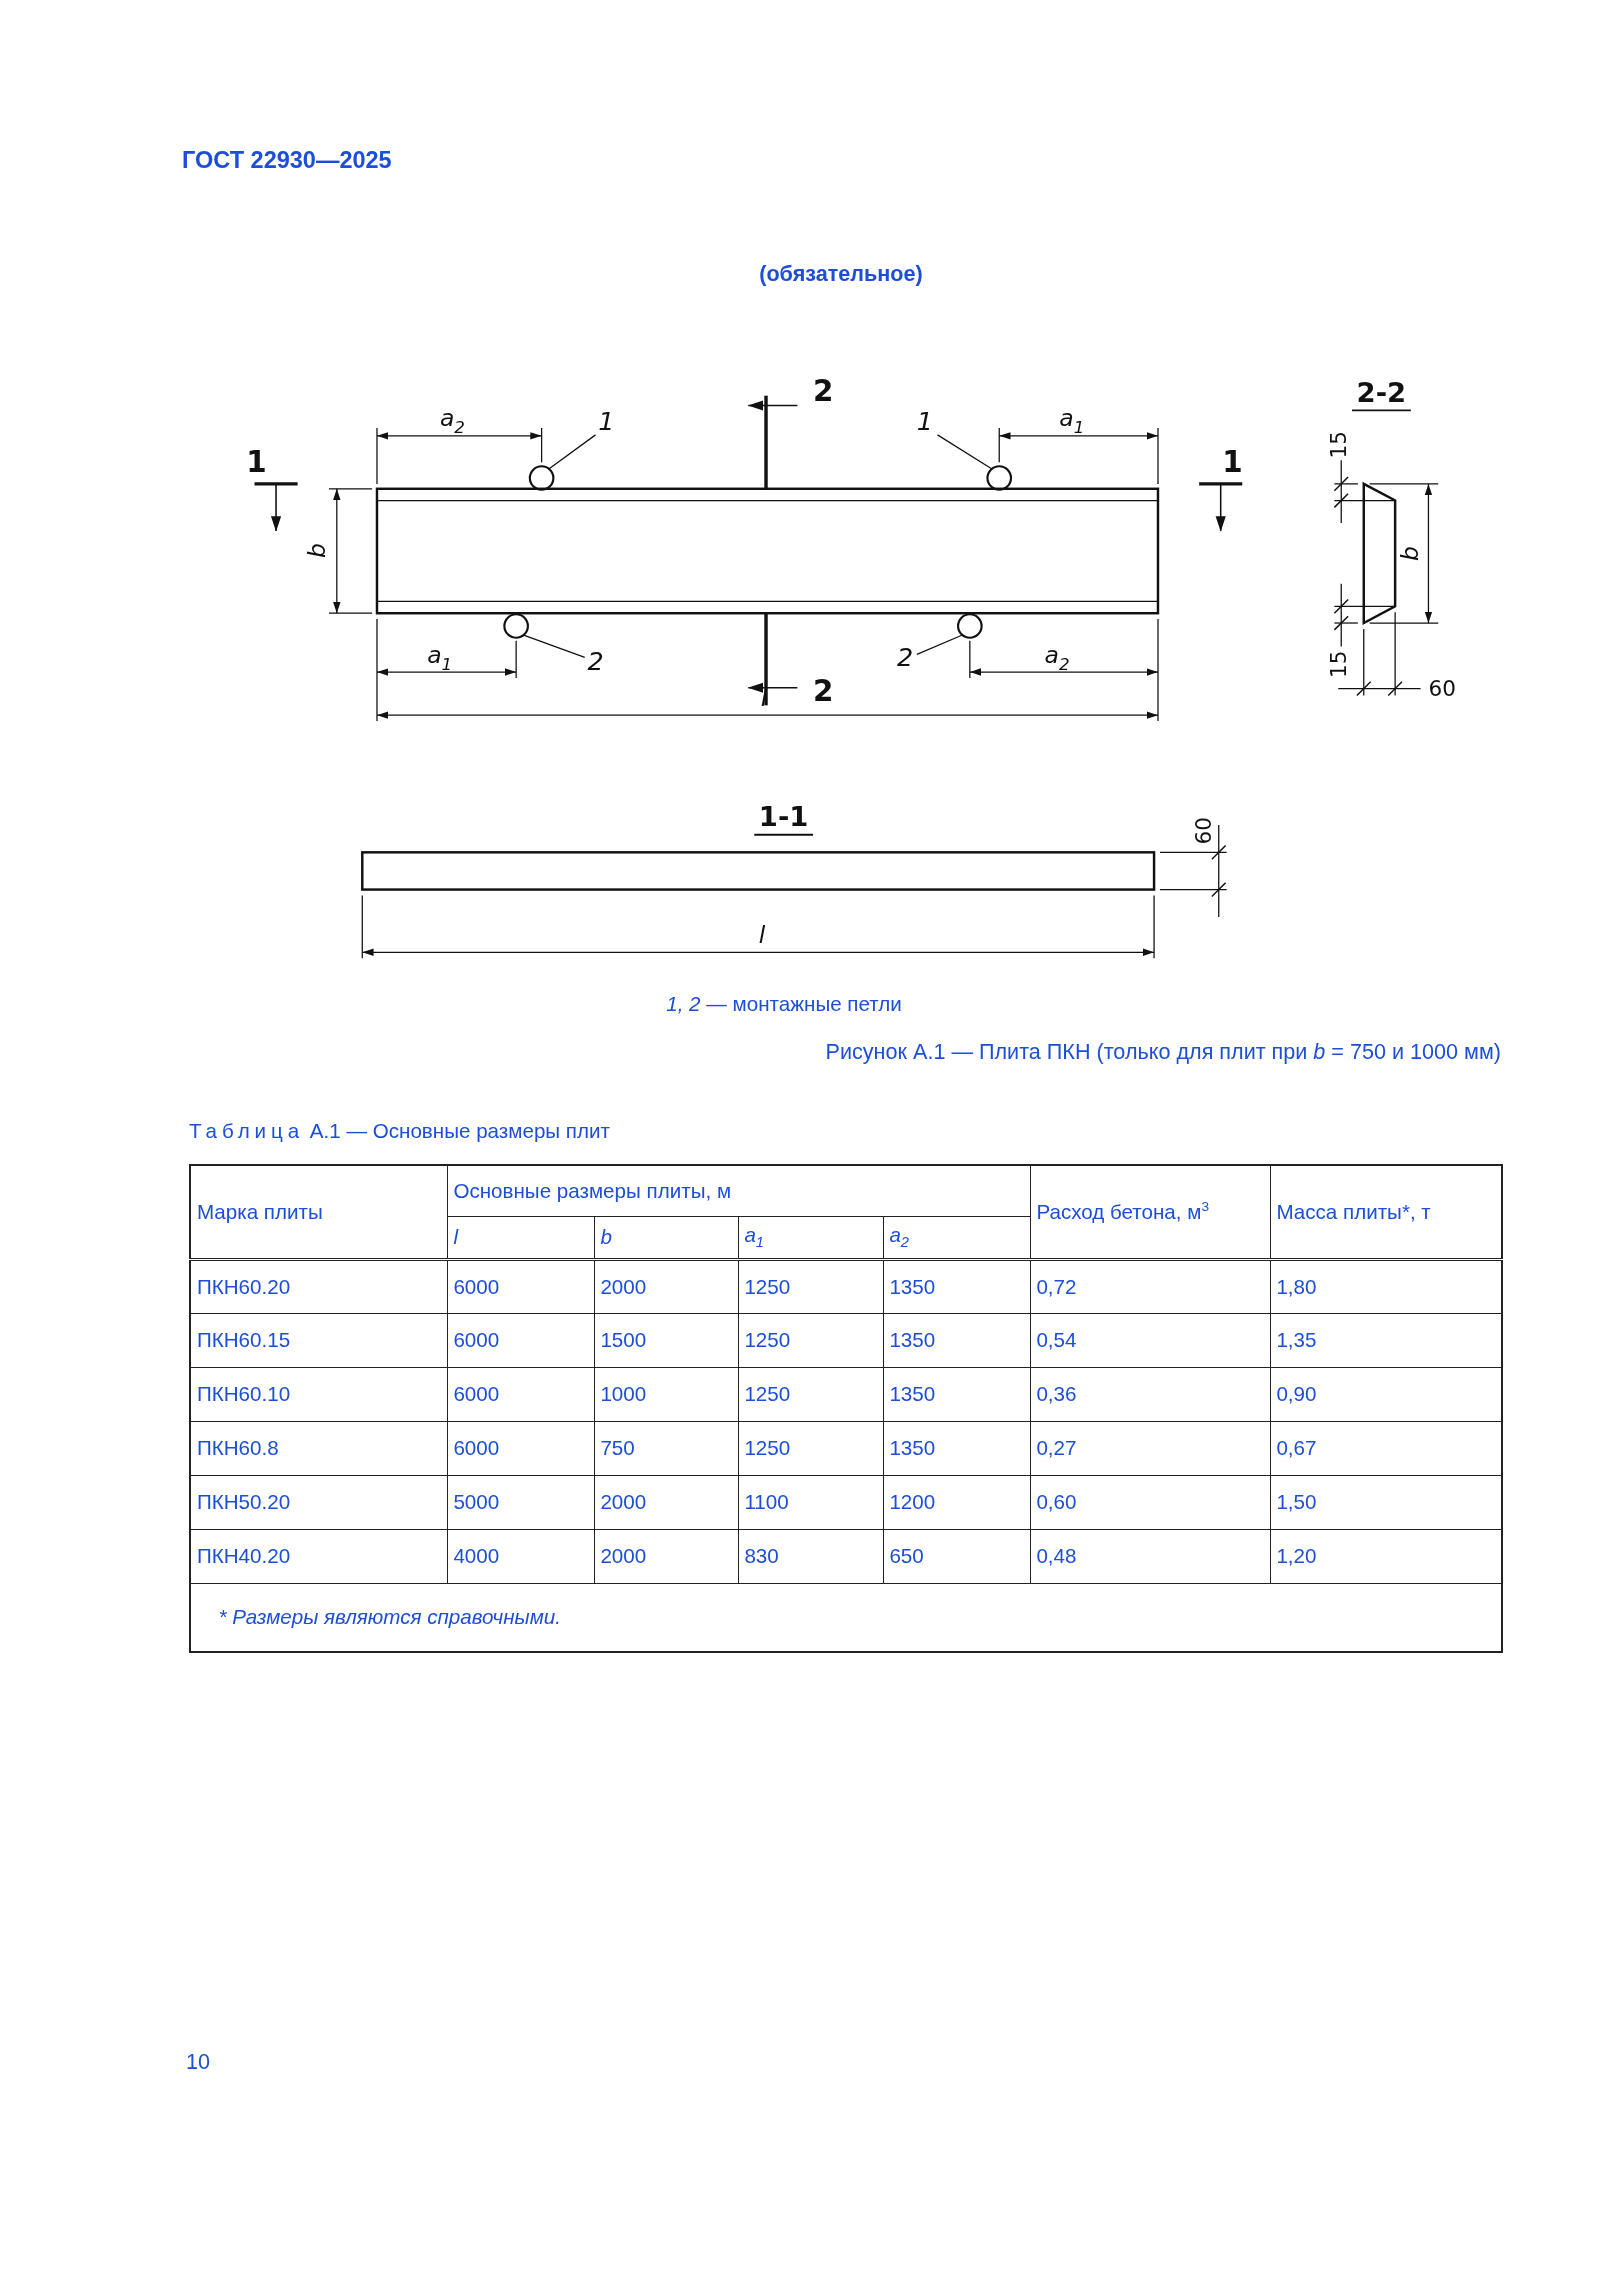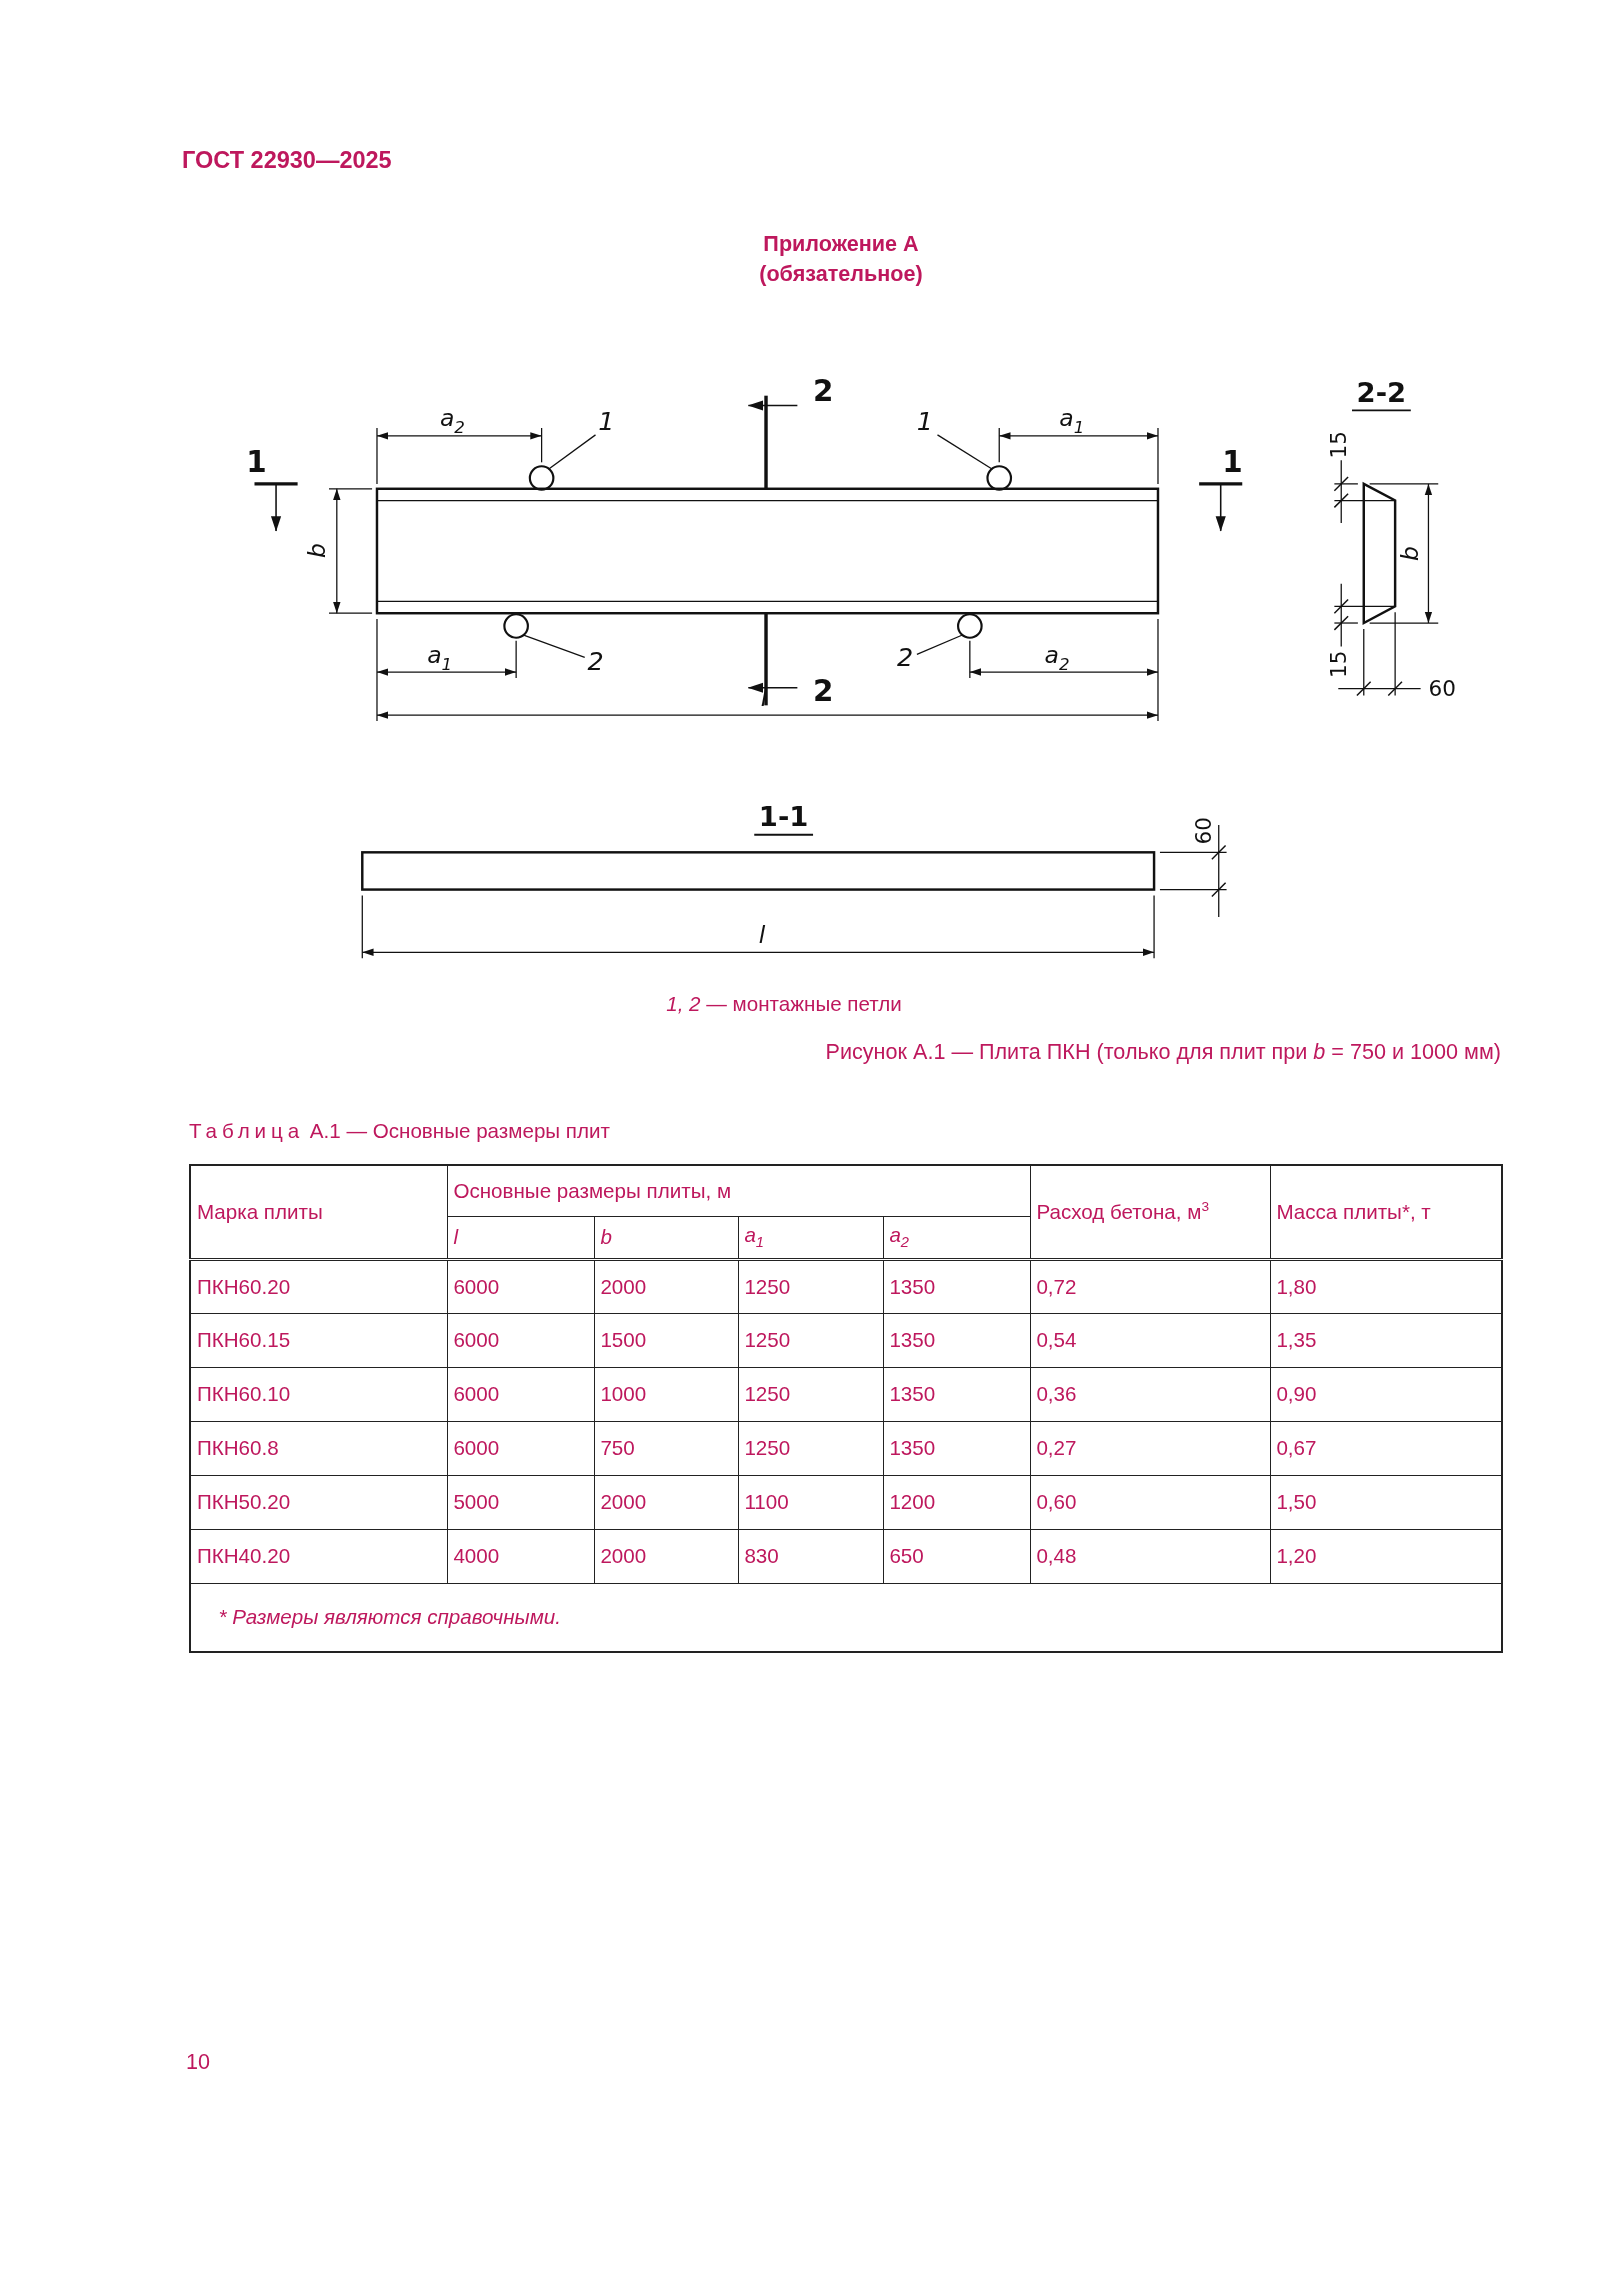--- a/index.html
+++ b/index.html
@@ -2,21 +2,21 @@
 <html><head>
 <meta charset="utf-8">
 <style>
   html,body{margin:0;padding:0;background:#ffffff;}
   .page{
     position:relative;
     width:1621px;
     height:2293px;
     background:#ffffff;
     font-family:"Liberation Sans",sans-serif;
-    color:#be185d;
+    color:#1d4ed8;
     overflow:hidden;
   }
   .doc-code{
     position:absolute;left:182px;top:147px;
     font-size:23.5px;font-weight:bold;
   }
   .cblock{position:absolute;left:181px;width:1320px;text-align:center;}
   .appendix-title{top:231px;font-size:21.6px;font-weight:bold;}
   .appendix-note{top:261px;font-size:21.6px;font-weight:bold;}
   .section-heading{top:320px;font-size:22.5px;font-weight:bold;}
@@ -68,21 +68,20 @@
     position:absolute;left:186px;top:2049px;font-size:21.6px;
   }
 </style>
 </head>
 <body>
 
 <div class="page">
 
   <div class="doc-code">ГОСТ 22930—2025</div>
 
-  <div class="cblock appendix-title">Приложение А</div>
   <div class="cblock appendix-note">(обязательное)</div>
 
   <svg class="figure-svg" width="1318" height="647" viewBox="185 380 1345 660">
     <defs>
       <marker id="dimArr" viewBox="0 0 12 10" refX="11.5" refY="5" markerWidth="12" markerHeight="10" markerUnits="userSpaceOnUse" orient="auto-start-reverse">
         <path d="M11.5,5 L0,1.2 L0,8.8 Z" fill="#111"></path>
       </marker>
       <marker id="viewArr" viewBox="0 0 16 12" refX="15" refY="6" markerWidth="16" markerHeight="12" markerUnits="userSpaceOnUse" orient="auto">
         <path d="M15.5,6 L0,0.8 L0,11.2 Z" fill="#111"></path>
       </marker>

